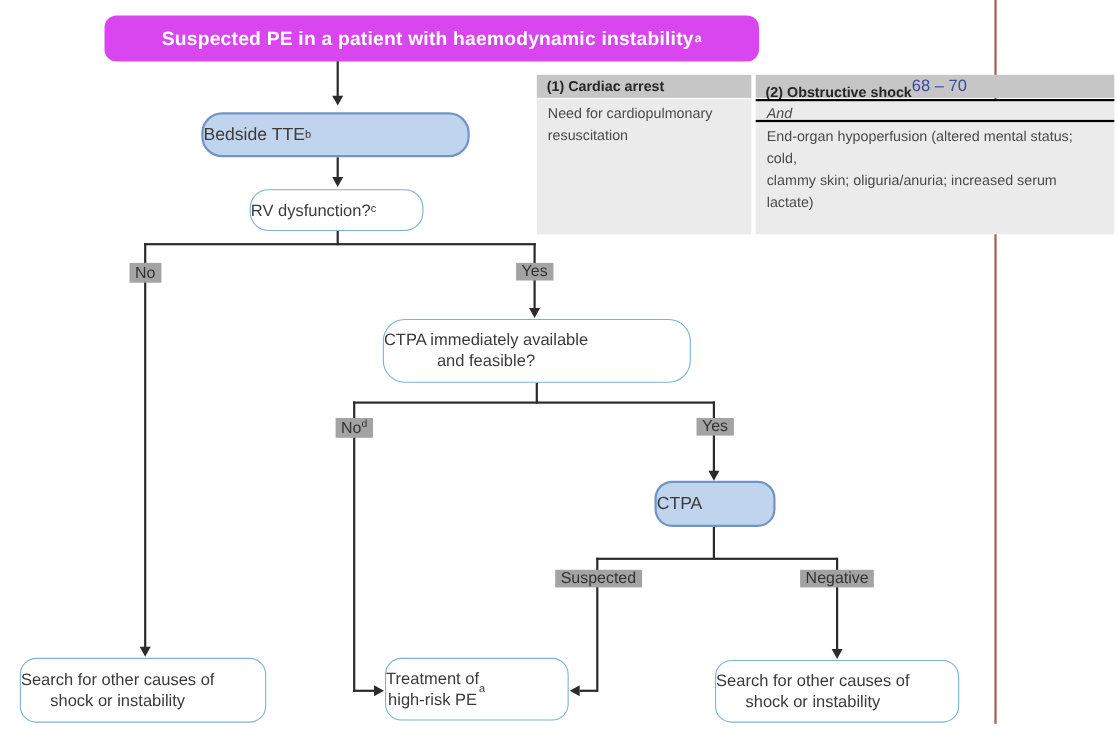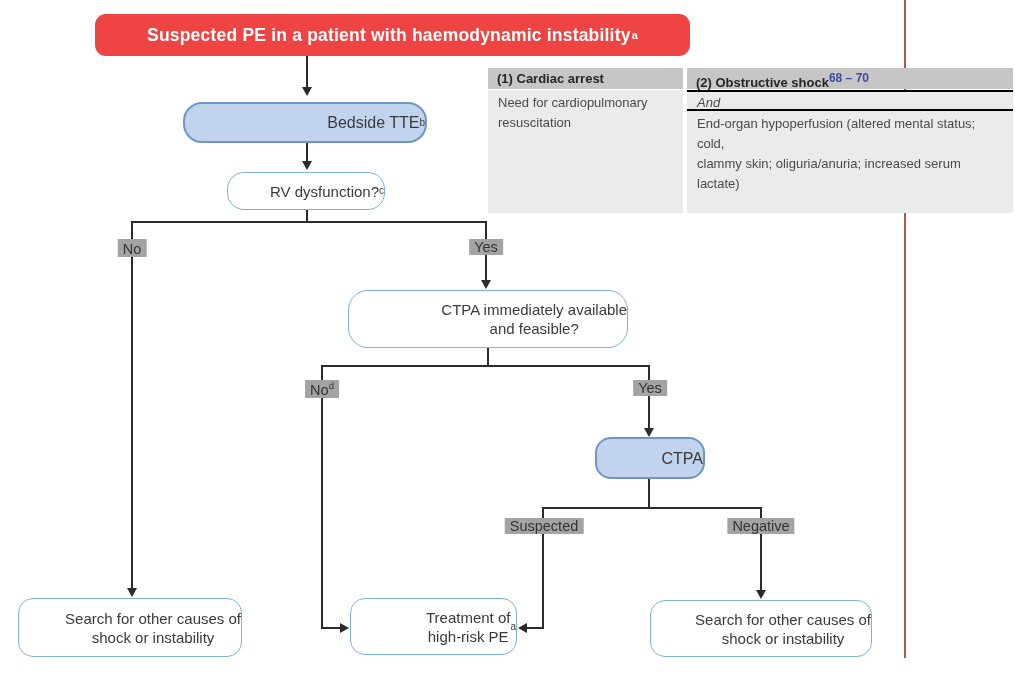--- a/index.html
+++ b/index.html
@@ -5,44 +5,44 @@
   html,body{margin:0;padding:0;background:#ffffff;}
   .stage{
     position:relative;width:1015px;height:676px;background:#ffffff;
     font-family:"Liberation Sans", sans-serif;color:#3c3c3c;overflow:hidden;
   }
   
   .rule{position:absolute;left:904px;top:0;width:2px;height:658px;background:#aa5a50;z-index:1;}
   
   .banner{
     position:absolute;left:95px;top:14px;width:595px;height:42px;z-index:3;
-    background:#ef4444;border-radius:11px;display:flex;align-items:center;justify-content:center;
+    background:#d946ef;border-radius:11px;display:flex;align-items:center;justify-content:center;
     color:#ffffff;font-weight:bold;font-size:17.5px;letter-spacing:.2px;
   }
   .banner sup{font-size:11px;margin-left:1px;}
   
   .th{
     position:absolute;top:68px;height:21px;background:#c6c6c6;z-index:2;
     font-size:13px;font-weight:bold;color:#262626;line-height:21px;padding-left:9px;box-sizing:border-box;
   }
-  .th sup{color:#3a4aa1;font-size:12px;font-weight:bold;}
+  .th sup{color:#3a4aa1;font-size:15px;font-weight:normal;}
   .tb{
     position:absolute;top:90px;background:#ebebeb;z-index:2;box-sizing:border-box;
     font-size:13px;color:#4a4a4a;line-height:20px;
   }
   .cell{white-space:pre-line;padding:3px 10px 0 10px;box-sizing:border-box;}
   .tb .row2,.tb .row3{border-top:2px solid #000000;}
   .row1{height:63px;}
   .row2{height:19px;font-style:italic;padding-top:1px;}
   .row3{height:44px;}
   
   .node{
     position:absolute;z-index:3;box-sizing:border-box;background:#ffffff;
     border:1.6px solid #7db1d8;border-radius:15px;
-    display:flex;align-items:center;justify-content:flex-end;text-align:center;
+    display:flex;align-items:center;justify-content:flex-start;text-align:center;
     font-size:15px;line-height:19px;color:#3a3a3a;white-space:pre-line;
   }
   .node.filled{background:#c1d4ed;border:2px solid #7094c4;font-size:16px;}
   .node sup{font-size:10px;line-height:0;}
   
   .vl{position:absolute;width:2px;background:#2b2b2b;z-index:2;}
   .hl{position:absolute;height:2px;background:#2b2b2b;z-index:2;}
   .ad{position:absolute;width:0;height:0;z-index:2;
       border-left:5px solid transparent;border-right:5px solid transparent;border-top:9px solid #2b2b2b;}
   .ar{position:absolute;width:0;height:0;z-index:2;

